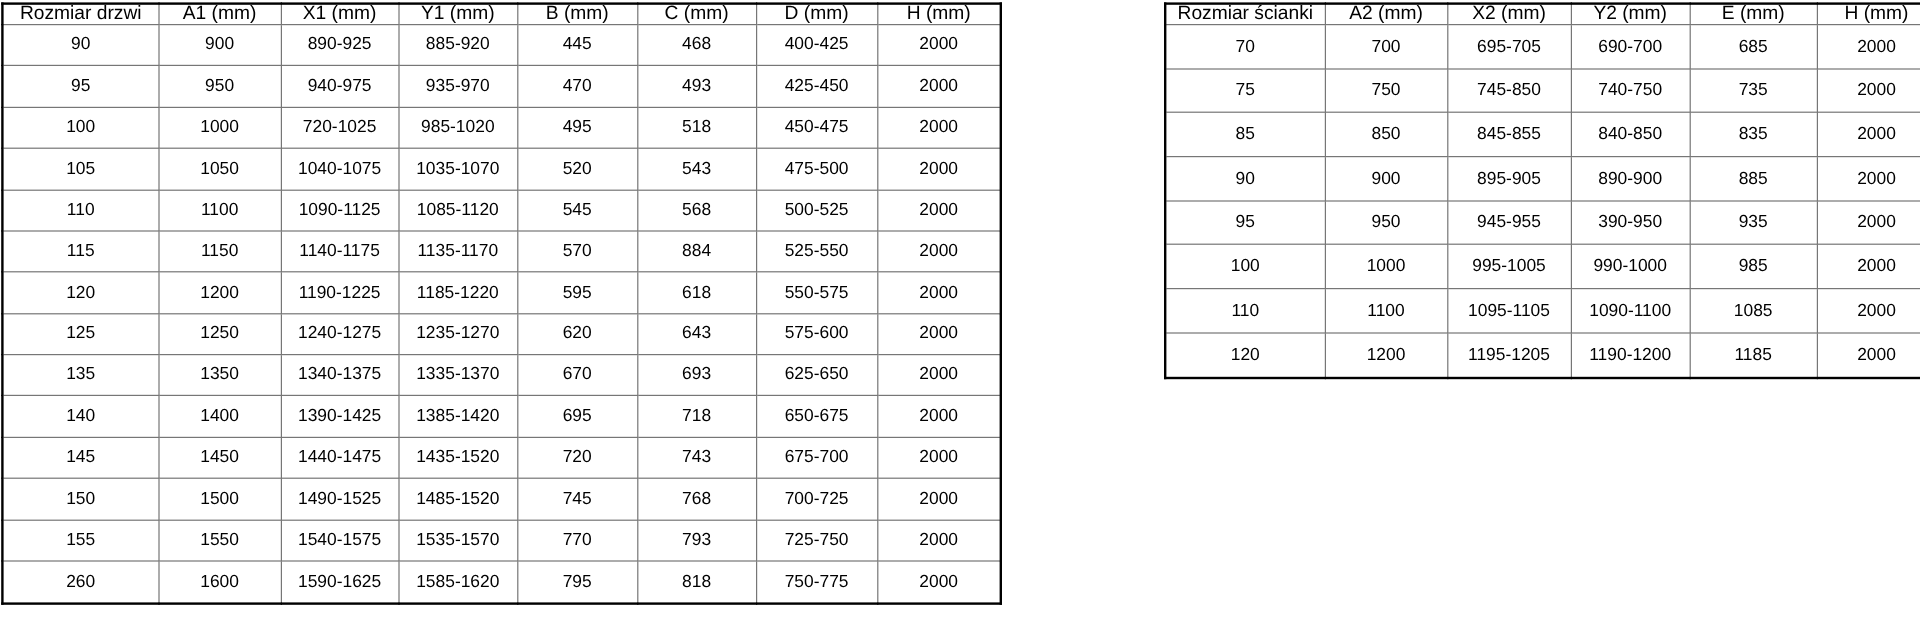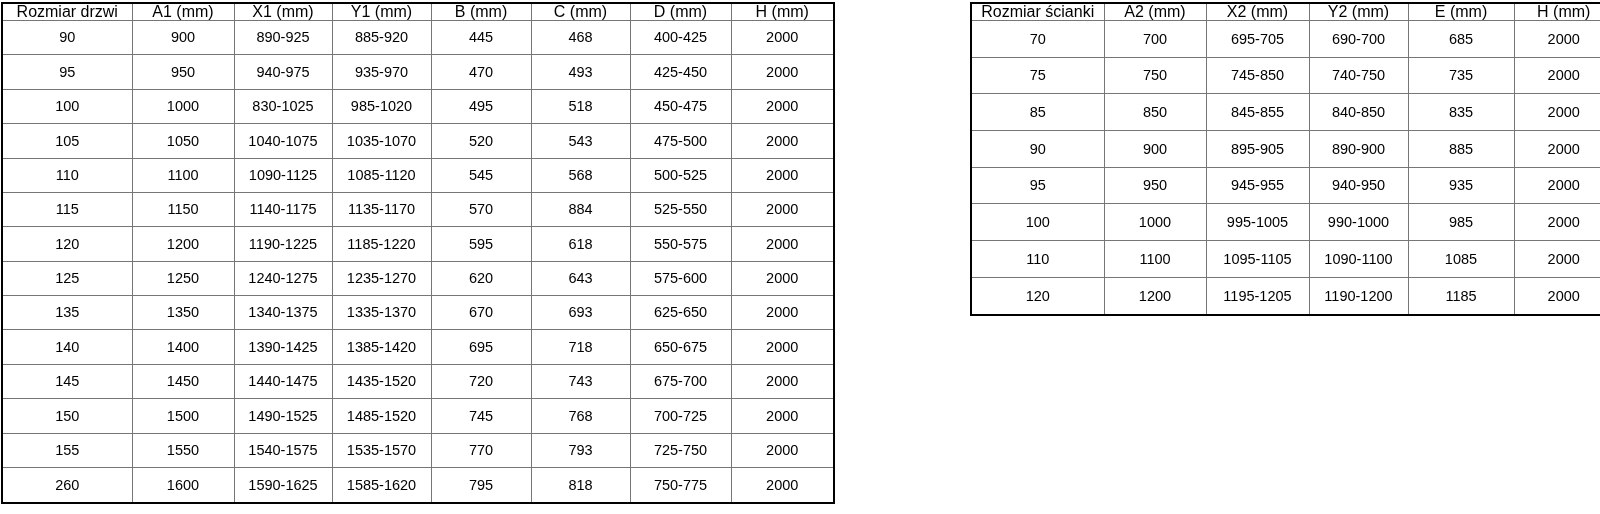--- a/index.html
+++ b/index.html
@@ -99,21 +99,21 @@
           <td>940-975</td>
           <td>935-970</td>
           <td>470</td>
           <td>493</td>
           <td>425-450</td>
           <td>2000</td>
         </tr>
         <tr>
           <td>100</td>
           <td>1000</td>
-          <td>830-1025</td>
+          <td>720-1025</td>
           <td>985-1020</td>
           <td>495</td>
           <td>518</td>
           <td>450-475</td>
           <td>2000</td>
         </tr>
         <tr>
           <td>105</td>
           <td>1050</td>
           <td>1040-1075</td>
@@ -275,21 +275,21 @@
           <td>900</td>
           <td>895-905</td>
           <td>890-900</td>
           <td>885</td>
           <td>2000</td>
         </tr>
         <tr>
           <td>95</td>
           <td>950</td>
           <td>945-955</td>
-          <td>940-950</td>
+          <td>390-950</td>
           <td>935</td>
           <td>2000</td>
         </tr>
         <tr>
           <td>100</td>
           <td>1000</td>
           <td>995-1005</td>
           <td>990-1000</td>
           <td>985</td>
           <td>2000</td>

